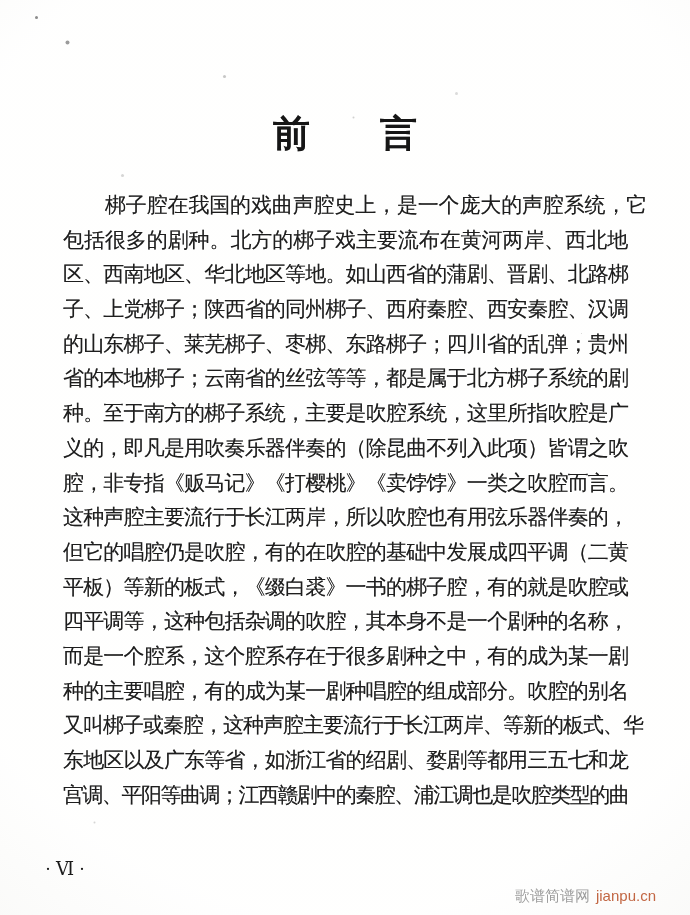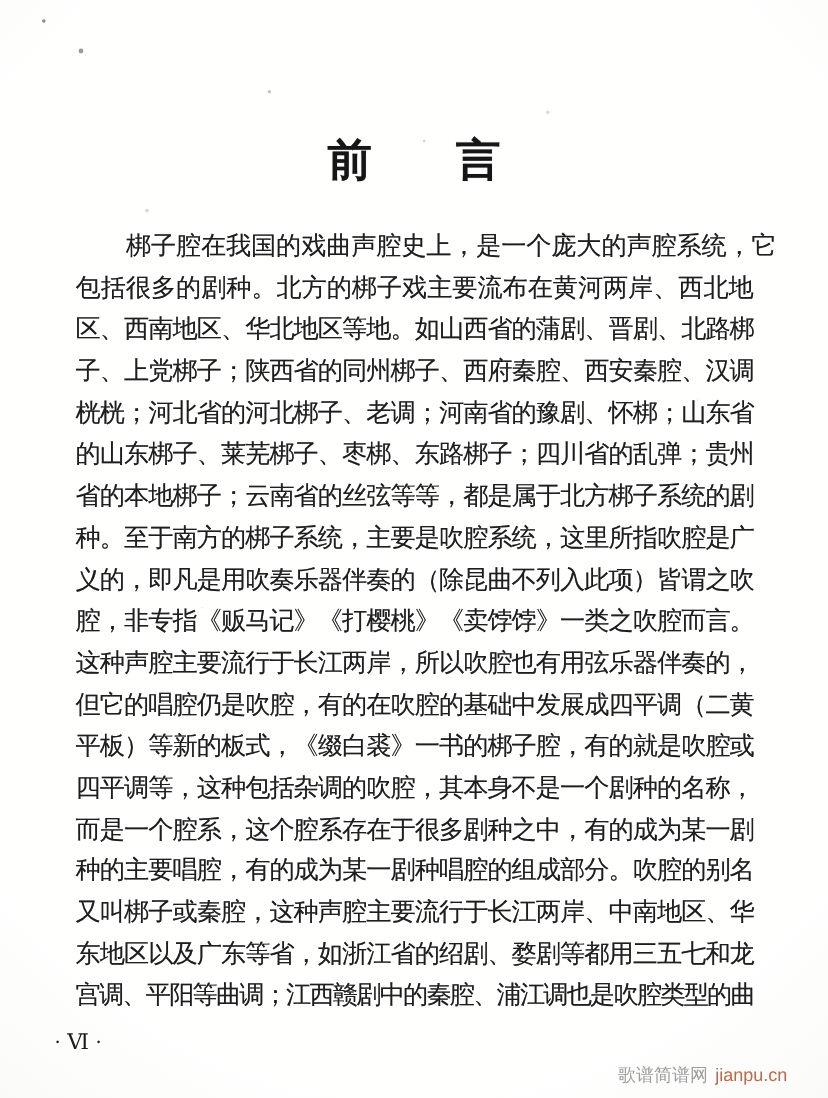--- a/index.html
+++ b/index.html
@@ -91,33 +91,32 @@
   <h1 class="title">
     <span>前</span>
     <span>言</span>
   </h1>
 
   <div class="body-text">
     <div class="line indent w27">梆子腔在我国的戏曲声腔史上，是一个庞大的声腔系统，它</div>
     <div class="line w27">包括很多的剧种。北方的梆子戏主要流布在黄河两岸、西北地</div>
     <div class="line">区、西南地区、华北地区等地。如山西省的蒲剧、晋剧、北路梆</div>
     <div class="line">子、上党梆子；陕西省的同州梆子、西府秦腔、西安秦腔、汉调</div>
-    <div class="line">桄桄；河北省的河北梆子、老调；河南省的豫剧、怀梆；山东省</div>
     <div class="line">的山东梆子、莱芜梆子、枣梆、东路梆子；四川省的乱弹；贵州</div>
     <div class="line">省的本地梆子；云南省的丝弦等等，都是属于北方梆子系统的剧</div>
     <div class="line">种。至于南方的梆子系统，主要是吹腔系统，这里所指吹腔是广</div>
     <div class="line">义的，即凡是用吹奏乐器伴奏的（除昆曲不列入此项）皆谓之吹</div>
     <div class="line">腔，非专指《贩马记》《打樱桃》《卖饽饽》一类之吹腔而言。</div>
     <div class="line">这种声腔主要流行于长江两岸，所以吹腔也有用弦乐器伴奏的，</div>
     <div class="line">但它的唱腔仍是吹腔，有的在吹腔的基础中发展成四平调（二黄</div>
     <div class="line">平板）等新的板式，《缀白裘》一书的梆子腔，有的就是吹腔或</div>
     <div class="line">四平调等，这种包括杂调的吹腔，其本身不是一个剧种的名称，</div>
     <div class="line">而是一个腔系，这个腔系存在于很多剧种之中，有的成为某一剧</div>
     <div class="line">种的主要唱腔，有的成为某一剧种唱腔的组成部分。吹腔的别名</div>
-    <div class="line">又叫梆子或秦腔，这种声腔主要流行于长江两岸、中南地区、华</div>
+    <div class="line">又叫梆子或秦腔，这种声腔主要流行于长江两岸、等新的板式、华</div>
     <div class="line">东地区以及广东等省，如浙江省的绍剧、婺剧等都用三五七和龙</div>
     <div class="line w29">宫调、平阳等曲调；江西赣剧中的秦腔、浦江调也是吹腔类型的曲</div>
   </div>
 
   <div class="page-number">·Ⅵ·</div>
 
   <div class="watermark">
     <span class="wm-site" style="color: rgb(157, 157, 157);">歌谱简谱网</span><span class="wm-domain" style="color: rgb(194, 103, 68);">jianpu.cn</span>
   </div>
 

